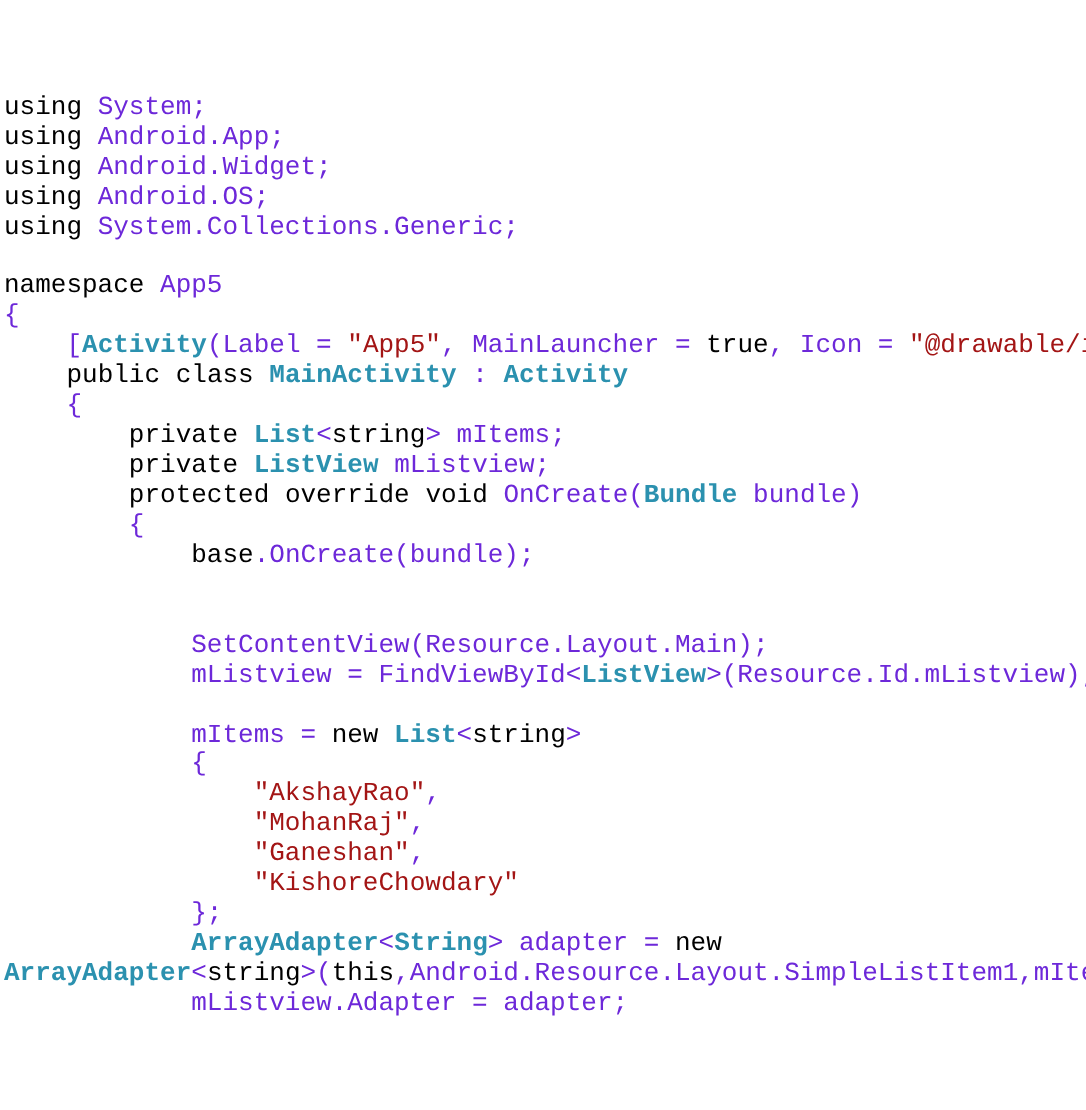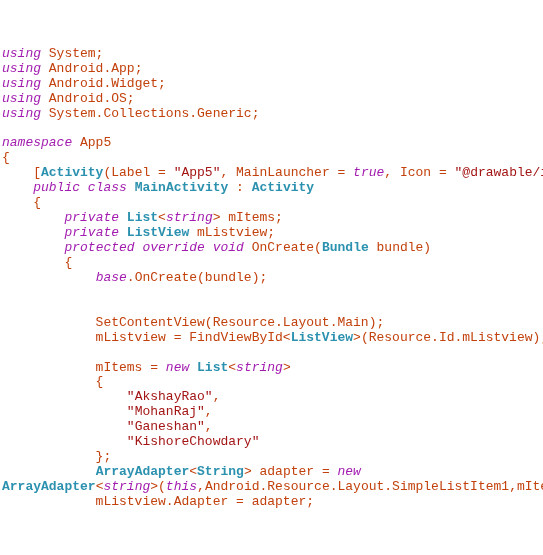--- a/index.html
+++ b/index.html
@@ -6,24 +6,24 @@
 body {
   font-family: Consolas, "Courier New", monospace;
   font-size: 13px;
   line-height: 1.15;
   background: #fff;
   color: #000;
   padding: 2px;
   white-space: pre;
   width: 543px;
 }
-.kw { color: #a21caf; font-style: italic; }
+.kw { color: #000000; }
 .type { color: #2b91af; font-weight: bold; }
 .str { color: #a31515; }
-.pl { color: #c2410c; }
+.pl { color: #6d28d9; }
 </style>
 </head>
 <body>
 
 
 <div id="code"><div><span class="kw">using</span><span class="pl"> System;</span></div><div><span class="kw">using</span><span class="pl"> Android.App;</span></div><div><span class="kw">using</span><span class="pl"> Android.Widget;</span></div><div><span class="kw">using</span><span class="pl"> Android.OS;</span></div><div><span class="kw">using</span><span class="pl"> System.Collections.Generic;</span></div><div>&nbsp;</div><div><span class="kw">namespace</span><span class="pl"> App5</span></div><div><span class="pl">{</span></div><div><span class="pl">    [</span><span class="type">Activity</span><span class="pl">(Label = </span><span class="str">"App5"</span><span class="pl">, MainLauncher = </span><span class="kw">true</span><span class="pl">, Icon = </span><span class="str">"@drawable/icon"</span></div><div><span class="pl">    </span><span class="kw">public</span><span class="pl"> </span><span class="kw">class</span><span class="pl"> </span><span class="type">MainActivity</span><span class="pl"> : </span><span class="type">Activity</span></div><div><span class="pl">    {</span></div><div><span class="pl">        </span><span class="kw">private</span><span class="pl"> </span><span class="type">List</span><span class="pl">&lt;</span><span class="kw">string</span><span class="pl">&gt; mItems;</span></div><div><span class="pl">        </span><span class="kw">private</span><span class="pl"> </span><span class="type">ListView</span><span class="pl"> mListview;</span></div><div><span class="pl">        </span><span class="kw">protected</span><span class="pl"> </span><span class="kw">override</span><span class="pl"> </span><span class="kw">void</span><span class="pl"> OnCreate(</span><span class="type">Bundle</span><span class="pl"> bundle)</span></div><div><span class="pl">        {</span></div><div><span class="pl">            </span><span class="kw">base</span><span class="pl">.OnCreate(bundle);</span></div><div>&nbsp;</div><div>&nbsp;</div><div><span class="pl">            SetContentView(Resource.Layout.Main);</span></div><div><span class="pl">            mListview = FindViewById&lt;</span><span class="type">ListView</span><span class="pl">&gt;(Resource.Id.mListview);</span></div><div>&nbsp;</div><div><span class="pl">            mItems = </span><span class="kw">new</span><span class="pl"> </span><span class="type">List</span><span class="pl">&lt;</span><span class="kw">string</span><span class="pl">&gt;</span></div><div><span class="pl">            {</span></div><div><span class="pl">                </span><span class="str">"AkshayRao"</span><span class="pl">,</span></div><div><span class="pl">                </span><span class="str">"MohanRaj"</span><span class="pl">,</span></div><div><span class="pl">                </span><span class="str">"Ganeshan"</span><span class="pl">,</span></div><div><span class="pl">                </span><span class="str">"KishoreChowdary"</span></div><div><span class="pl">            };</span></div><div><span class="pl">            </span><span class="type">ArrayAdapter</span><span class="pl">&lt;</span><span class="type">String</span><span class="pl">&gt; adapter = </span><span class="kw">new</span><span class="pl"> </span></div><div><span class="type">ArrayAdapter</span><span class="pl">&lt;</span><span class="kw">string</span><span class="pl">&gt;(</span><span class="kw">this</span><span class="pl">,Android.Resource.Layout.SimpleListItem1,mItems);</span></div><div><span class="pl">            mListview.Adapter = adapter;</span></div><div>&nbsp;</div><div>&nbsp;</div><div>&nbsp;</div><div><span class="pl">        }</span></div></div>
 
 
 
 </body></html>

